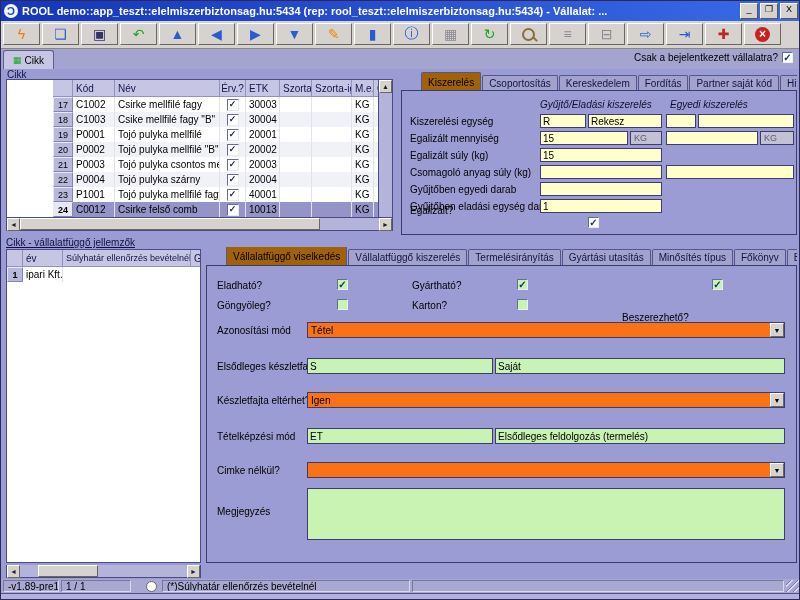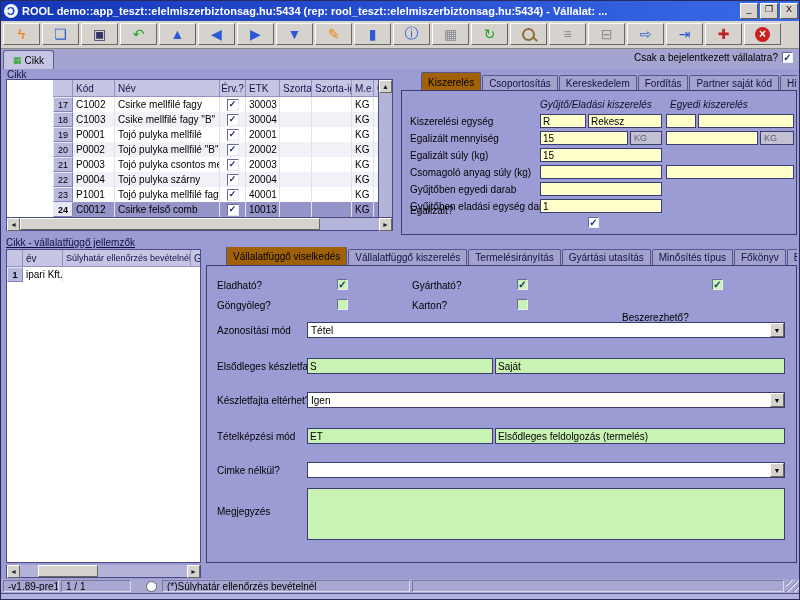--- a/index.html
+++ b/index.html
@@ -62,21 +62,21 @@
   .pbody{position:absolute;background:#9c9cd4;border:1px solid #3c3c70;box-sizing:border-box;}
   .lbl{position:absolute;font-size:10px;color:#000;white-space:nowrap;}
   .grph{position:absolute;font-size:10px;color:#101030;font-style:italic;white-space:nowrap;}
   .inp{position:absolute;height:14px;background:#ffffcc;border:1px solid #3c3c70;font-size:10px;padding:0 2px;font-family:"Liberation Sans",sans-serif;box-sizing:border-box;color:#000;}
   .inp.tall{height:16px;}
   .inp.green{background:#c9f3b2;}
   .unit{position:absolute;height:14px;background:#c2c2d2;border:1px solid #3c3c70;color:#5c5c74;font-size:9px;display:flex;align-items:center;padding:0 3px;box-sizing:border-box;}
   .cbx{position:absolute;width:11px;height:11px;background:#fff;border:1px solid;border-color:#6a6a96 #eee #eee #6a6a96;text-align:center;font-size:10px;line-height:10px;color:#103070;font-weight:bold;box-sizing:border-box;}
   .cbx.green{background:#c9f3b2;}
   .cbx.inline{position:static;flex:none;}
-  .dd{position:absolute;height:16px;background:#ffffff;border:1px solid #3c3c70;display:flex;align-items:center;font-size:10px;padding:0 0 0 3px;box-sizing:border-box;color:#000;}
+  .dd{position:absolute;height:16px;background:#f97316;border:1px solid #3c3c70;display:flex;align-items:center;font-size:10px;padding:0 0 0 3px;box-sizing:border-box;color:#000;}
   .ddb{margin-left:auto;width:14px;height:14px;background:#d6d3ce;border:1px solid;border-color:#fff #6a675f #6a675f #fff;font-size:7px;display:flex;align-items:center;justify-content:center;box-sizing:border-box;}
   .ddb::after{content:"▼"}
   .memo{position:absolute;background:#c9f3b2;border:1px solid #3c3c70;box-sizing:border-box;font-size:10px;}
 
   
   .statusbar{position:absolute;left:0;top:578px;width:800px;height:14px;background:#a8a8d2;display:flex;align-items:stretch;gap:2px;padding:1px 2px;box-sizing:border-box;font-size:10px;color:#000;}
   .seg{border:1px solid;border-color:#76769e #d8d8ee #d8d8ee #76769e;padding:0 4px;display:flex;align-items:center;box-sizing:border-box;white-space:nowrap;overflow:hidden;}
   .radio{width:9px;height:9px;border-radius:50%;background:#fff;border:1px solid #666;align-self:center;flex:none;margin:0 3px;}
   .grip{width:13px;flex:none;background:repeating-linear-gradient(135deg,rgba(0,0,0,0) 0 3px,#7878aa 3px 4px,#dcdcf0 4px 5px);}
   .bottomstrip{position:absolute;left:0;top:592px;width:800px;height:8px;background:#b2b2dc;border-top:1px solid #50508a;box-sizing:border-box;}

